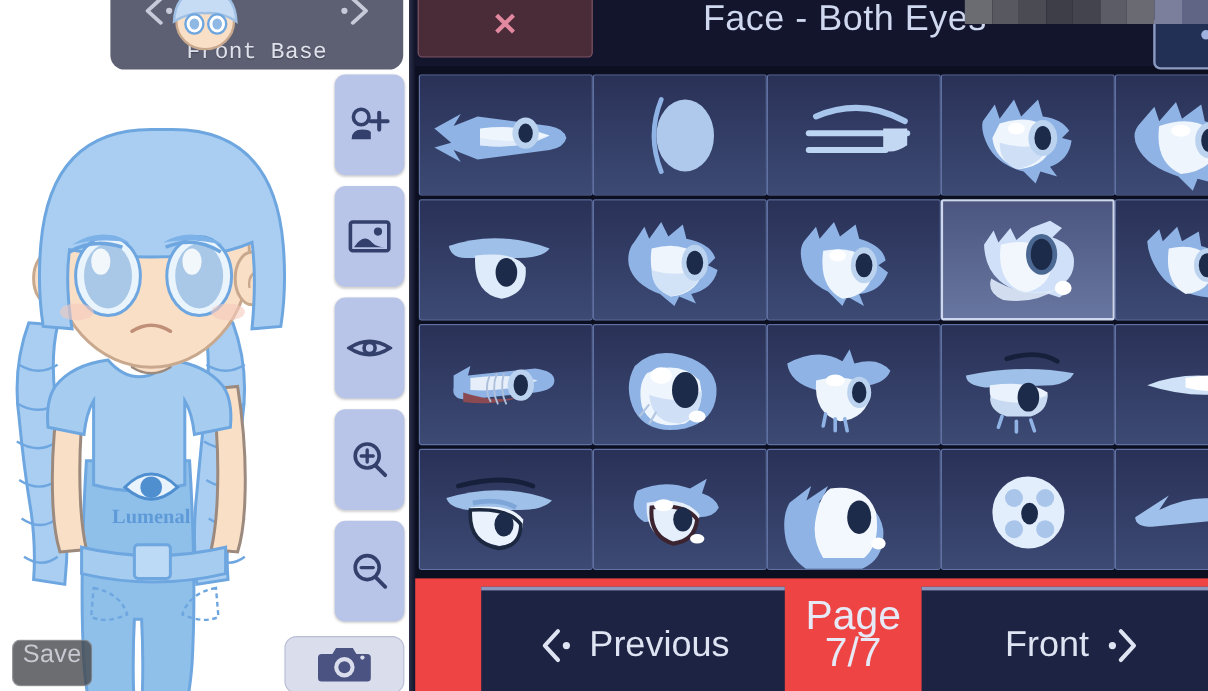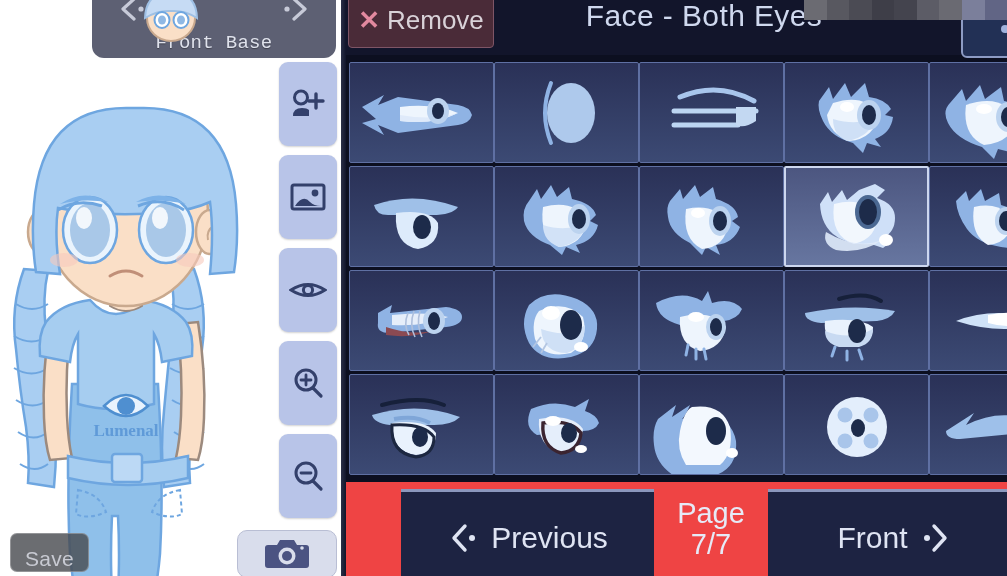--- a/index.html
+++ b/index.html
@@ -53,23 +53,23 @@
   }
   .tool-btn {
     width: 58px; height: 84px; background: #b8c4e8; border-radius: 9px;
     display: flex; align-items: center; justify-content: center;
     box-shadow: 0 1px 2px rgba(0,0,0,.18);
   }
   .tool-btn svg { display:block; }
 
   
   #save-btn {
-    position: absolute; left: 10px; bottom: 4px; width: 79px; height: 39px;
+    position: absolute; left: 10px; bottom: 4px; width: 67px; height: 39px;
     background: rgba(70,72,78,.80); border-radius: 7px;
-    display: flex; align-items: flex-end; justify-content: center;
+    display: flex; align-items: flex-start; justify-content: center;
     border: 1px solid rgba(255,255,255,.28);
   }
   #save-btn span { color: #c8cad2; font-size: 21px; letter-spacing: .3px; }
 
   
   #camera-btn {
     position: absolute; right: 4px; bottom: -2px; width: 100px; height: 48px;
     background: #d9ddec; border-radius: 10px;
     display: flex; align-items: center; justify-content: center;
     border: 1px solid #b9bed4;
@@ -152,21 +152,21 @@
   .nav-btn {
     position: absolute; top: 7px; height: 94px;
     background: #1d2342; border-top: 3px solid #8b97bd;
     display: flex; align-items: center; justify-content: center; gap: 10px;
     color: #dfe4f3; font-size: 30px;
   }
   #prev-btn { left: 57px; width: 253px; }
   #next-btn { left: 424px; width: 253px; }
   #page-indicator {
     position: absolute; left: 315px; top: 16px; width: 104px;
-    text-align: center; color: #e6eaf7; font-size: 29px; line-height: 31px;
+    text-align: center; color: #e6eaf7; font-size: 34px; line-height: 31px;
   }
   .nav-chevron { display:flex; align-items:center; }
 </style>
 </head>
 <body>
 
 <div id="app">
 
   <div id="left-pane">
 
@@ -315,21 +315,20 @@
     </div>
   </div>
 
   <div id="pane-divider"></div>
 
   <div id="right-pane">
 
     <div id="header">
       <div id="remove-btn">
         <span class="x-glyph">✕</span>
-        <span class="rm-label">Remove</span>
       </div>
       <div id="header-title">Face - Both Eyes</div>
       <div id="censor-bar">
           <i style="background: rgb(107, 107, 114); flex: 1 1 0%;"></i>
           <i style="background: rgb(88, 88, 96); flex: 1 1 0%;"></i>
           <i style="background: rgb(75, 75, 84); flex: 1 1 0%;"></i>
           <i style="background: rgb(62, 62, 72); flex: 1 1 0%;"></i>
           <i style="background: rgb(68, 68, 78); flex: 1 1 0%;"></i>
           <i style="background: rgb(92, 92, 102); flex: 1 1 0%;"></i>
           <i style="background: rgb(106, 106, 114); flex: 1 1 0%;"></i>

